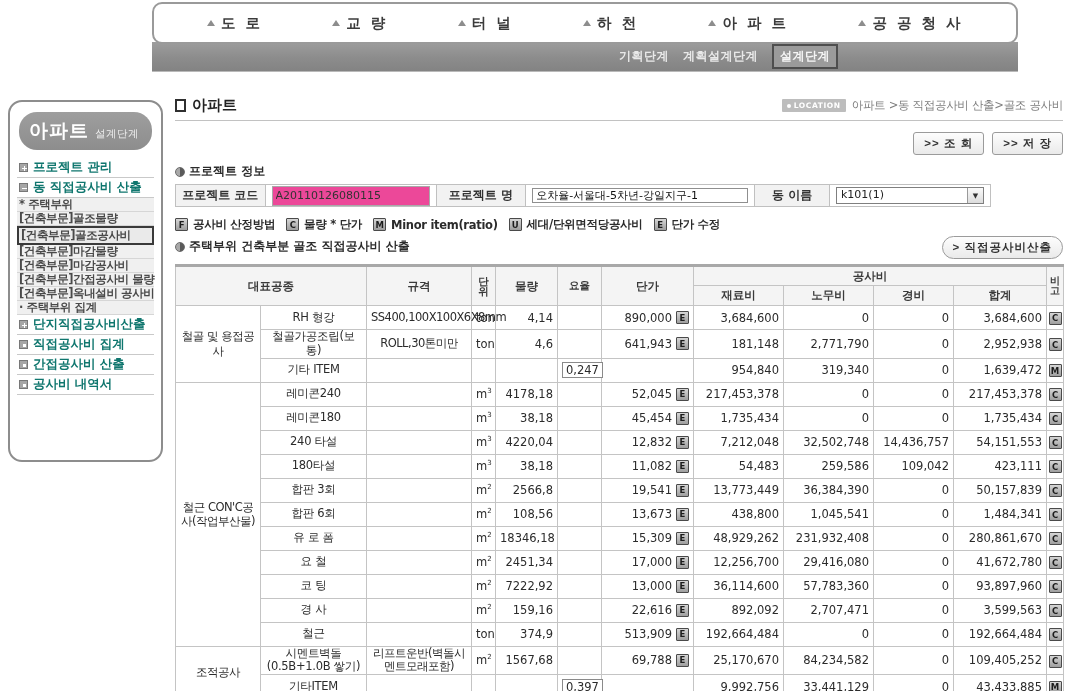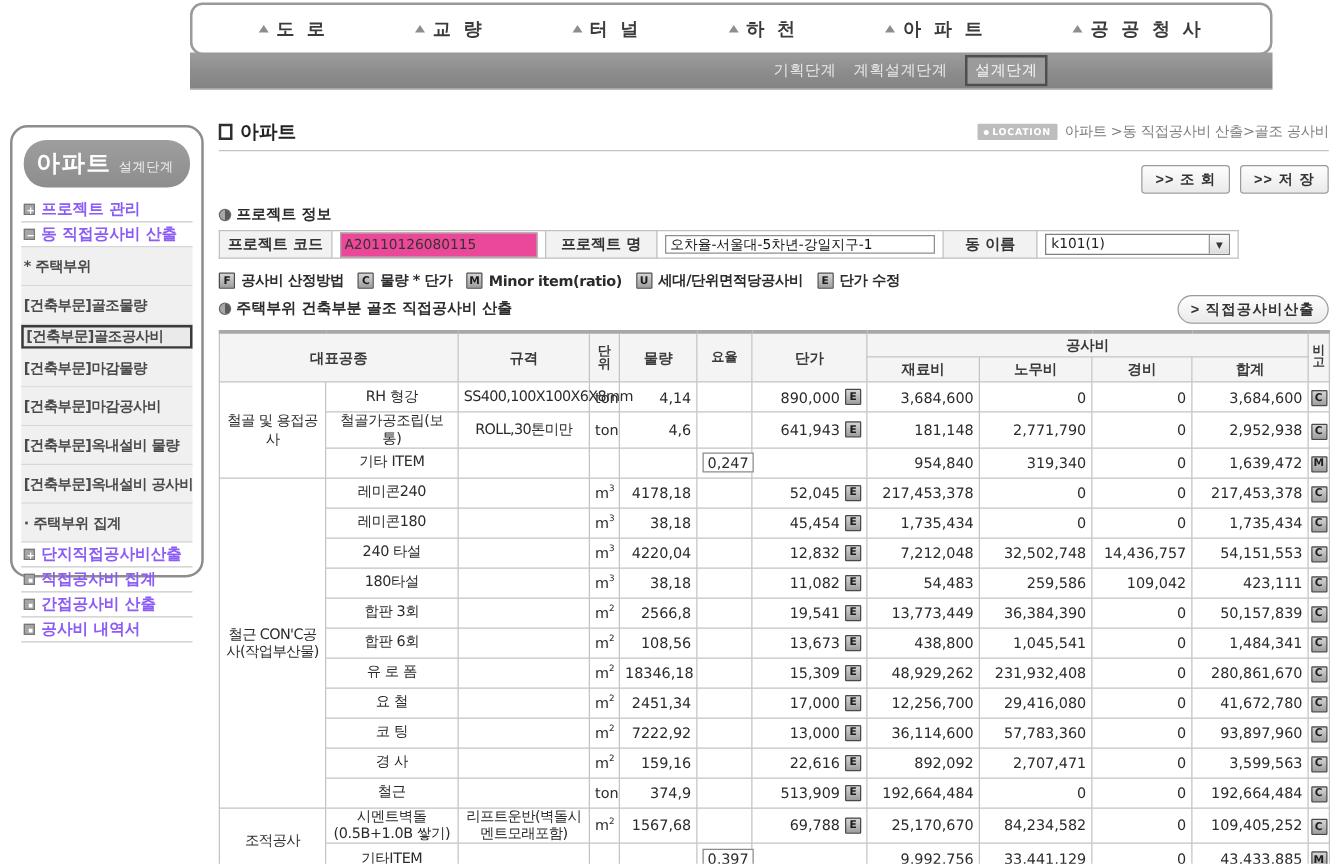--- a/index.html
+++ b/index.html
@@ -43,21 +43,21 @@
   #graybar {
     position:absolute; left:152px; top:42px; width:866px; height:30px;
     background:linear-gradient(180deg,#9d9d9d 0%, #8c8c8c 55%, #838383 100%);
     border-bottom:1px solid #b9b9b9;
     display:flex; align-items:center; justify-content:flex-end;
     padding-right:180px;
     gap:14px;
     z-index:2;
   }
   .stage-item {
-    font-size:12px; color:#e9e9e9; font-weight:normal;
+    font-size:12px; color:#e9e9e9; font-weight:bold;
     letter-spacing:0.5px; cursor:pointer; white-space:nowrap;
   }
   .stage-item.sel {
     color:#f5f5f5;
     background:#9b9b9b;
     border:2px solid #4e4e4e;
     padding:2px 6px;
   }
 
   
@@ -75,41 +75,41 @@
     display:flex; align-items:center; gap:6px;
     padding-left:10px;
   }
   #side-title .big { font-size:19px; font-weight:bold; color:#ffffff; letter-spacing:1px; }
   #side-title .small { font-size:10.5px; color:#efefef; letter-spacing:0.5px; padding-top:6px; }
 
   .s-row {
     display:flex; align-items:center; gap:5px;
     padding:2px 2px 2px 2px;
     border-bottom:1px solid #c9c9c9;
-    font-size:12.5px; color:#8b5cf6; font-weight:bold;
+    font-size:12.5px; color:#0f766e; font-weight:bold;
     cursor:pointer; white-space:nowrap;
     height:20px;
   }
   .s-box {
     width:9px;height:9px;flex:none;
     background:#a6a6a6; border:1px solid #777;
     position:relative;
   }
   .s-box::before{
     content:""; position:absolute; left:2px; top:4px; width:5px; height:1px; background:#fff;
   }
   .s-box.plus::after{
     content:""; position:absolute; left:4px; top:2px; width:1px; height:5px; background:#fff;
   }
   .s-box.dot::before{ left:3px; top:3px; width:3px; height:3px; background:#fff; }
   .s-box.dot::after{ display:none; }
 
   .s-sub {
     font-size:11.5px; color:#4a4a4a; font-weight:bold;
-    padding:2px 2px 2px 2px; height:31px;
+    padding:2px 2px 2px 2px; height:14px;
     display:flex; align-items:center;
     background:#f0f0f0;
     border-bottom:1px solid #d6d6d6;
     cursor:pointer; white-space:nowrap;
     letter-spacing:-0.4px;
   }
   .s-sub.sel {
     border:2px solid #3a3a3a;
     background:#eaeaea;
     height:19px;
@@ -276,21 +276,21 @@
       </div>
       <div class="s-row">
         <span class="s-box"></span>
         <span>동 직접공사비 산출</span>
       </div>
       <div class="s-sub">* 주택부위</div>
       <div class="s-sub">[건축부문]골조물량</div>
       <div class="s-sub sel">[건축부문]골조공사비</div>
       <div class="s-sub">[건축부문]마감물량</div>
       <div class="s-sub">[건축부문]마감공사비</div>
-      <div class="s-sub">[건축부문]옥내설비 물량</div>
+      <div class="s-sub">[건축부문]간접공사비 물량</div>
       <div class="s-sub">[건축부문]옥내설비 공사비</div>
       <div class="s-sub">· 주택부위 집계</div>
       <div class="s-row">
         <span class="s-box plus"></span>
         <span>단지직접공사비산출</span>
       </div>
       <div class="s-row">
         <span class="s-box dot"></span>
         <span>직접공사비 집계</span>
       </div>

